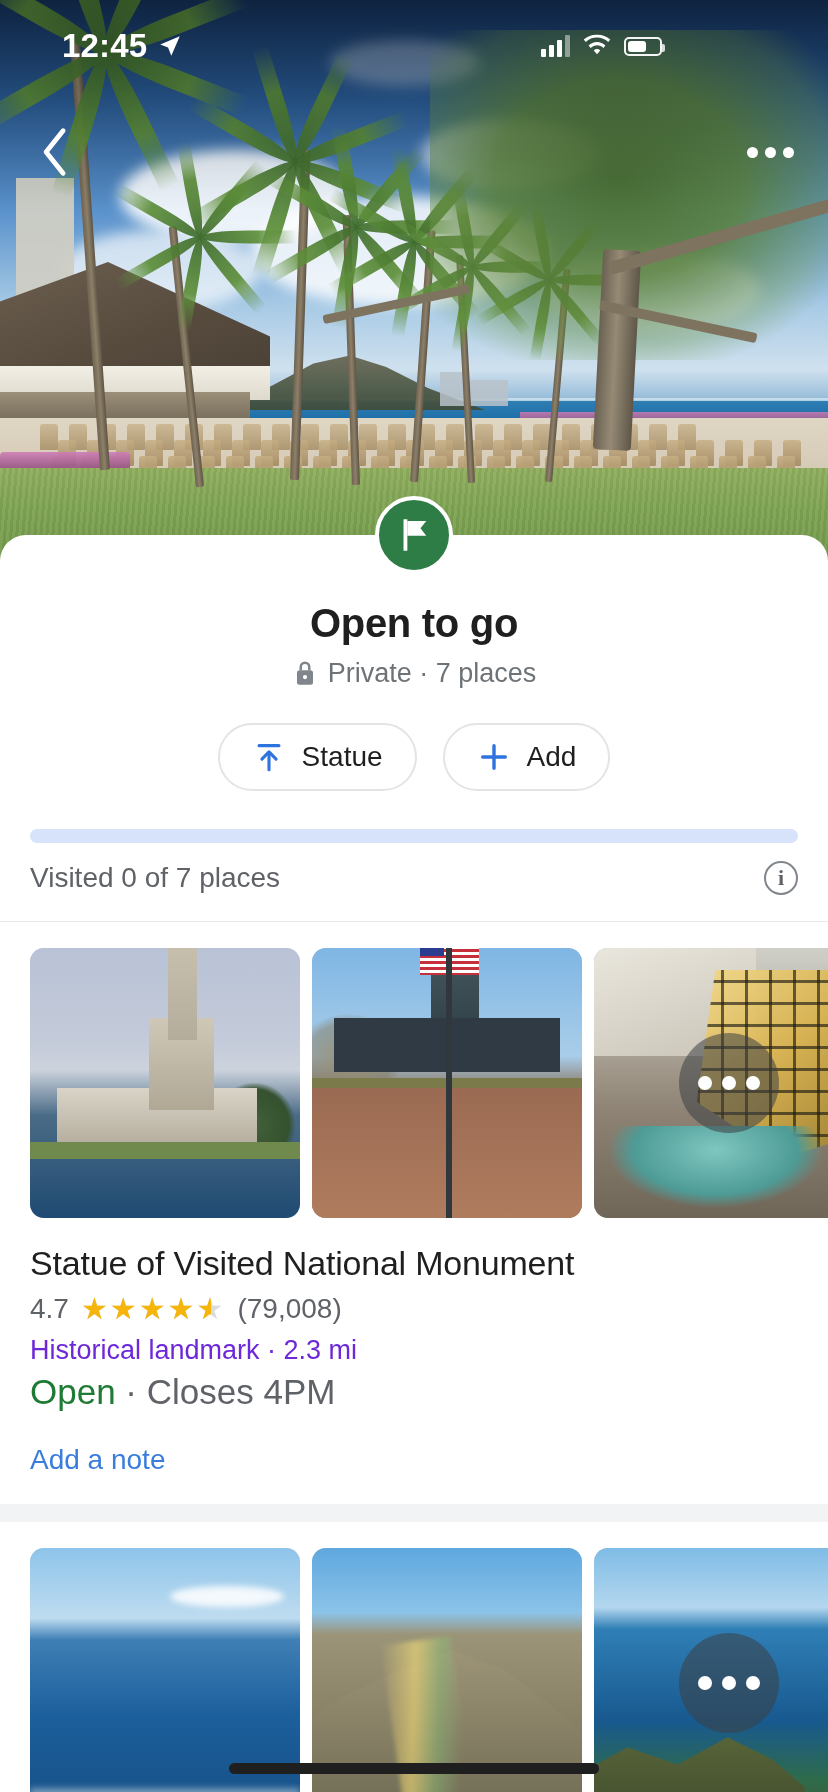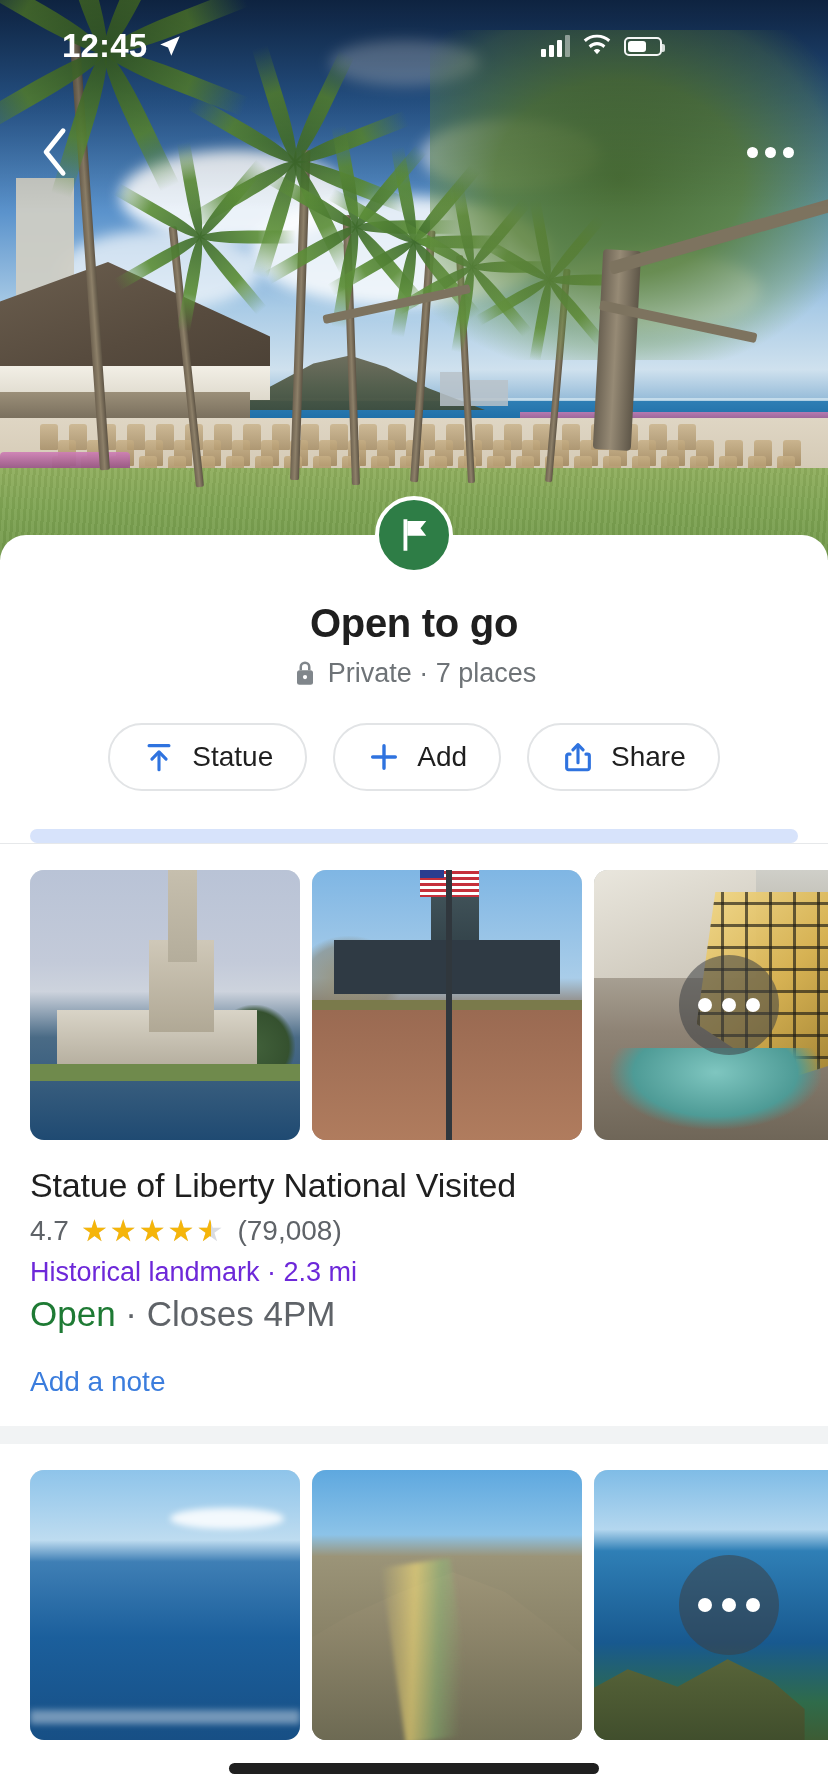--- a/index.html
+++ b/index.html
@@ -508,34 +508,30 @@
           <path d="M7 13.5 L12 8.4 L17 13.5" stroke="#2f73df" stroke-width="2.2" fill="none" stroke-linecap="round" stroke-linejoin="round"></path>
         </svg>
         <span>Statue</span>
       </div>
       <div class="pill">
         <svg width="34" height="34" viewBox="0 0 24 24">
           <path d="M12 4 V20 M4 12 H20" stroke="#2f73df" stroke-width="2.4" stroke-linecap="round"></path>
         </svg>
         <span>Add</span>
       </div>
-      <div class="pill">
-        <svg width="34" height="34" viewBox="0 0 24 24">
-          <path d="M12 16 V3.6" stroke="#2f73df" stroke-width="2.2" stroke-linecap="round" fill="none"></path>
-          <path d="M8.4 7 L12 3.3 L15.6 7" stroke="#2f73df" stroke-width="2.2" fill="none" stroke-linecap="round" stroke-linejoin="round"></path>
-          <path d="M6.4 10 H5.2 A1.2 1.2 0 0 0 4 11.2 V19.8 A1.2 1.2 0 0 0 5.2 21 H18.8 A1.2 1.2 0 0 0 20 19.8 V11.2 A1.2 1.2 0 0 0 18.8 10 H17.6" stroke="#2f73df" stroke-width="2.2" fill="none" stroke-linecap="round" stroke-linejoin="round"></path>
-        </svg>
-        <span>Share</span>
-      </div>
     </div>
 
     <div class="progress-wrap">
       <div class="progress-track">
         <div class="progress-fill" id="progress-fill" style="width: 0%;"></div>
       </div>
+    </div>
+    <div class="visited-row">
+      <span class="visited-text">Visited 0 of 7 places</span>
+      <span class="info-icon">i</span>
     </div>
     <div class="hr"></div>
 
     <div class="place">
       <div class="photos">
         <div class="photo">
           <div class="art-liberty1">
             <div class="lib-tree"></div>
             <div class="lib-base"></div>
             <div class="lib-ped"></div>
@@ -563,21 +559,21 @@
             <div class="lamp-teal"></div>
           </div>
           <div class="ph-overlay">
             <span></span>
             <span></span>
             <span></span>
           </div>
         </div>
       </div>
 
-      <div class="place-name">Statue of Liberty National Visited</div>
+      <div class="place-name">Statue of Visited National Monument</div>
 
       <div class="rating-row">
         <span>4.7</span>
         <span class="stars">
           <span class="bg">★★★★★</span>
           <span class="fg" id="stars-fg" style="width: 90%;">★★★★★</span>
         </span>
         <span>(79,008)</span>
       </div>
 

